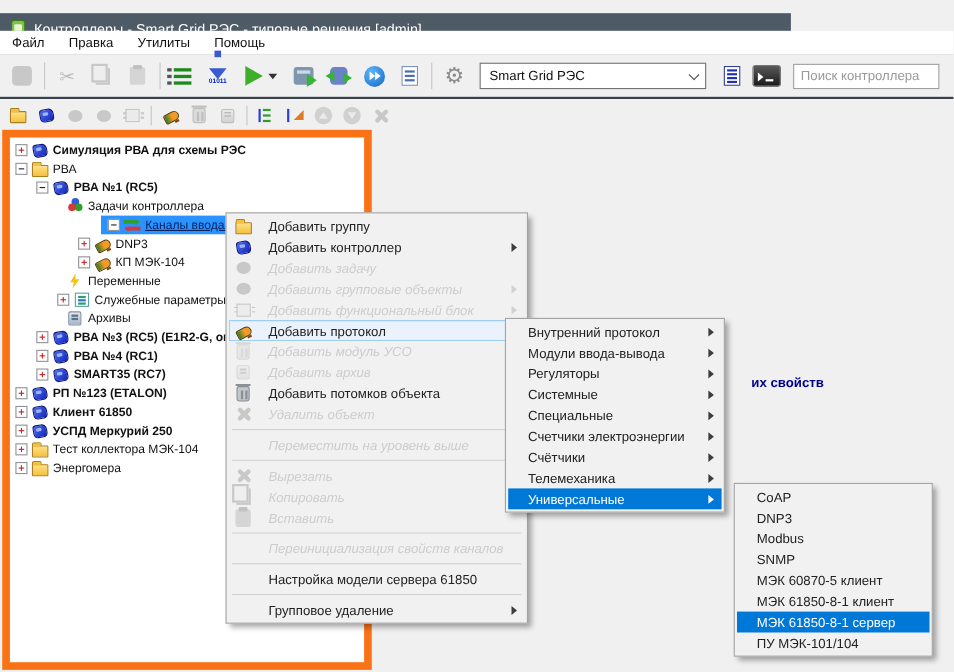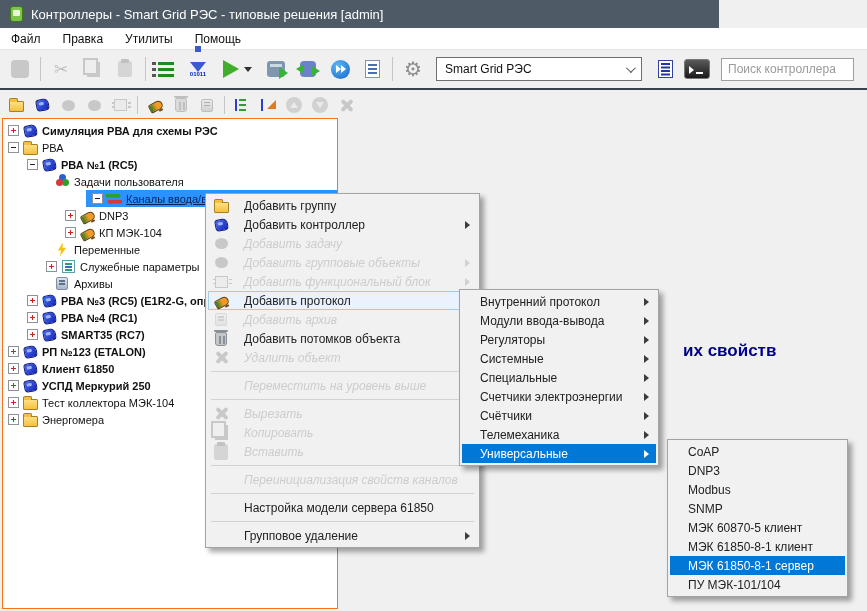--- a/index.html
+++ b/index.html
@@ -6,21 +6,21 @@
   html,body { width:867px; height:611px; }
   body {
     position: relative;
     font-family: "Liberation Sans", sans-serif;
     background: #f0f0f0;
     overflow: hidden;
     color: #111;
   }
   
   .titlebar {
-    position:absolute; left:0; top:0; width:719px; height:28px;
+    position:absolute; left:0; top:12px; width:719px; height:28px;
     background:#4e5a66; color:#fff; display:flex; align-items:center;
     font-size:13px; padding-left:10px; gap:8px;
   }
   .appicon { width:13px; height:16px; background:#7ec44a; border:1px solid #3f7a1e; border-radius:3px; position:relative; flex:none;}
   .appicon::before { content:""; position:absolute; left:2px; top:3px; right:2px; height:6px; background:#e8f5d8; border-radius:1px;}
   
   .menubar {
     position:absolute; left:0; top:28px; width:867px; height:22px;
     background:#fff; display:flex; align-items:center; font-size:12px;
     border-bottom:1px solid #e3e3e3;
@@ -111,35 +111,35 @@
   .i-updn { width:16px; height:16px; border-radius:50%; background:#aeb4ba; position:relative;}
   .i-updn::before { content:""; position:absolute; left:4px; top:5px; width:0; height:0; border-left:4px solid transparent; border-right:4px solid transparent;}
   .i-up::before { border-bottom:6px solid #e6e8ea;}
   .i-dn::before { border-top:6px solid #e6e8ea;}
   
   .combo { width:206px; height:24px; background:#fff; border:1px solid #707070; display:flex; align-items:center; font-size:12px; padding:0 8px; margin:0 7px; position:relative;}
   .combo .chev { position:absolute; right:8px; top:8px; width:7px; height:7px; border-right:1.5px solid #555; border-bottom:1.5px solid #555; transform:rotate(45deg) translateY(-2px);}
   .search { width:133px; height:23px; border:1px solid #9f9f9f; background:#fff; font-size:12px; padding:0 6px; margin-left:8px; font-family:"Liberation Sans",sans-serif; color:#333;}
   .search::placeholder { color:#9a9a9a; }
   
-  .treepane { position:absolute; left:2px; top:118px; width:336px; height:491px; background:#fff; border:1px solid #f97316; overflow:hidden; padding-top:3px;}
+  .treepane { position:absolute; left:2px; top:118px; width:336px; height:491px; background:#fff; border:7px solid #f97316; overflow:hidden; padding-top:3px;}
   .trow { height:17px; display:flex; align-items:center; font-size:11px; white-space:nowrap; position:relative;}
   .trow .sp { flex:none; }
   .exp { width:11px; height:11px; border:1px solid #8f9297; background:#fff; position:relative; flex:none; margin-right:3px; z-index:1;}
   .exp.plus::before { content:""; position:absolute; left:2px; top:4px; width:5px; height:1px; background:#c22; }
   .exp.plus::after { content:""; position:absolute; left:4px; top:2px; width:1px; height:5px; background:#c22; }
   .exp.minus::before { content:""; position:absolute; left:2px; top:4px; width:5px; height:1px; background:#222; }
   .tico { margin-right:4px; flex:none; display:flex; align-items:center; justify-content:center; width:16px; z-index:1;}
   .tlabel { padding-right:4px; z-index:1;}
   .trow.b .tlabel { font-weight:bold; }
   .trow.sel { background:linear-gradient(to right,#fff 37px,#2a93ff 37px);margin-left:46px; }
   .trow.sel .tlabel { color:#07215c; text-decoration:underline; }
   
   .rpanel { position:absolute; left:352px; top:118px; width:513px; height:491px; background:#f0f0f0; }
-  .frag { position:absolute; left:683px; top:341px; font-size:17px; font-weight:bold; color:#00008b; z-index:5;}
+  .frag { position:absolute; left:683px; top:341px; font-size:12px; font-weight:bold; color:#00008b; z-index:5;}
   
   .menu { position:absolute; background:#f1f1f1; border:1px solid #a3a3a3; box-shadow:4px 4px 5px rgba(0,0,0,.35); padding:2px; font-size:12px; color:#222; z-index:10;}
   .mi { height:19px; display:flex; align-items:center; position:relative; padding-right:18px;}
   .mi .ic { width:26px; flex:none; display:flex; align-items:center; justify-content:center;}
   .mi .lbl { padding-left:10px; white-space:nowrap;}
   .menu.plain .mi .lbl { padding-left:18px; }
   .mi.dis { color:#a8a8a8;font-style:italic; }
   .mi.open { background:#eaf3fd; box-shadow:inset 0 0 0 1px #9fcdf2; }
   .mi.hl { background:#0078d7; color:#fff; }
   .arrow { position:absolute; right:7px; top:5.5px; width:0; height:0; border-left:5px solid #3c3c3c; border-top:4px solid transparent; border-bottom:4px solid transparent;}
@@ -296,21 +296,21 @@
       <span class="tico">
         <span class="i-ctrl"></span>
       </span>
       <span class="tlabel">РВА №1 (RC5)</span>
     </div>
   <div class="trow">
       <span class="sp" style="width:51px"></span>
       <span class="tico">
         <span class="i-ball"></span>
       </span>
-      <span class="tlabel">Задачи пользователя</span>
+      <span class="tlabel">Задачи контроллера</span>
     </div>
   <div class="trow sel">
       <span class="sp" style="width:43px"></span>
       <span class="exp minus"></span>
       <span class="tico">
         <span class="i-io"></span>
       </span>
       <span class="tlabel">Каналы ввода/вывода</span>
     </div>
   <div class="trow">
@@ -456,20 +456,27 @@
     </div>
   <div class="mi open">
       <span class="ic">
         <span class="i-plug"></span>
       </span>
       <span class="lbl">Добавить протокол</span>
       <span class="arrow"></span>
     </div>
   <div class="mi dis">
       <span class="ic">
+        <span class="i-bin dis"></span>
+      </span>
+      <span class="lbl">Добавить модуль УСО</span>
+      <span class="arrow"></span>
+    </div>
+  <div class="mi dis">
+      <span class="ic">
         <span class="i-arch dis"></span>
       </span>
       <span class="lbl">Добавить архив</span>
       <span class="arrow"></span>
     </div>
   <div class="mi">
       <span class="ic">
         <span class="i-bin"></span>
       </span>
       <span class="lbl">Добавить потомков объекта</span>

